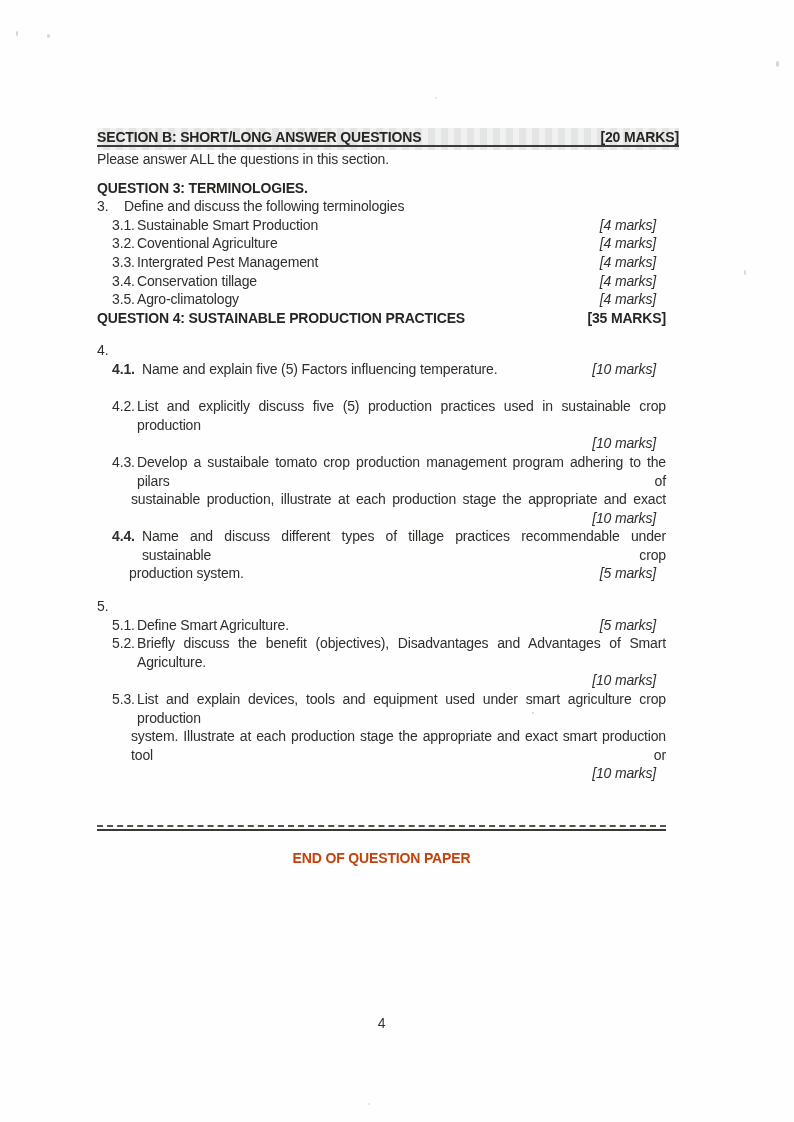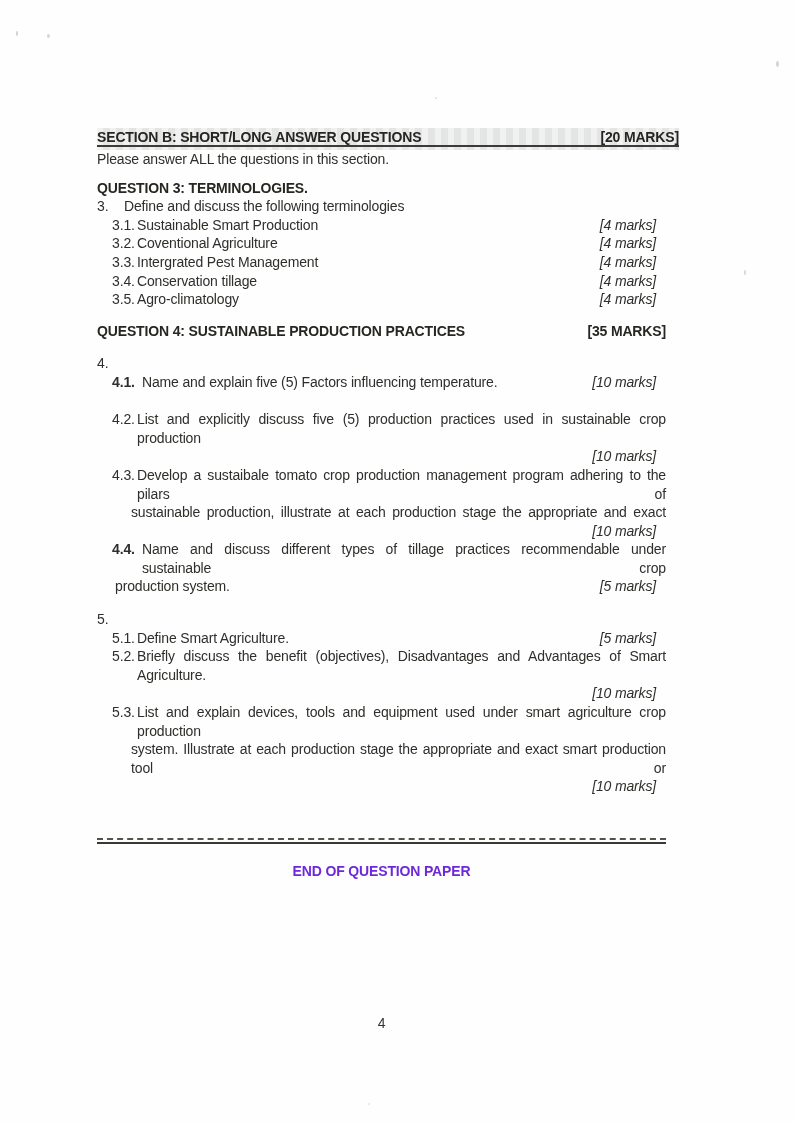--- a/index.html
+++ b/index.html
@@ -65,35 +65,35 @@
   .inum-wide { flex: none; width: 30px; margin-left: 15px; font-weight: bold; }
   .itext { flex: 1; }
   .row-marks { margin-left: auto; padding-right: 10px; font-style: italic; white-space: nowrap; }
 
   .jline { text-align: justify; text-align-last: justify; }
   .para-first { display: flex; }
   .para-first .jline { flex: 1; }
   .para-cont { margin-left: 34px; }
   .para-marks { text-align: right; padding-right: 10px; font-style: italic; }
   .para-last { display: flex; }
-  .para-last .cont-text { margin-left: 18px; }
+  .para-last .cont-text { margin-left: 32px; }
 
   .separator {
     margin-top: 42px;
     width: 569px;
     height: 2px;
     border-top: 2px dashed #55524c;
     border-bottom: 2.5px solid #3a3834;
   }
   .end-text {
     margin-top: 18px;
     width: 569px;
     text-align: center;
     font-weight: 700;
-    color: #6d28d9;
+    color: #c2410c;
   }
   .page-number {
     position: absolute;
     left: 97px;
     top: 1014px;
     width: 569px;
     text-align: center;
     color: #34333a;
   }
 
@@ -148,21 +148,21 @@
       <span class="inum">3.4.</span>
       <span class="itext">Conservation tillage</span>
       <span class="row-marks">[4 marks]</span>
     </div>
     <div class="item-row body-w">
       <span class="inum">3.5.</span>
       <span class="itext">Agro-climatology</span>
       <span class="row-marks">[4 marks]</span>
     </div>
 
-    <div class="q-heading body-w" style="margin-top:13px;">
+    <div class="q-heading body-w" style="margin-top:0;">
       <span>QUESTION 4: SUSTAINABLE PRODUCTION PRACTICES</span>
       <span>[35 MARKS]</span>
     </div>
     <div class="line body-w" style="margin-top:14px;">4.</div>
 
     <div class="item-row body-w">
       <span class="inum-wide">4.1.</span>
       <span class="itext">Name and explain five (5) Factors influencing temperature.</span>
       <span class="row-marks">[10 marks]</span>
     </div>

